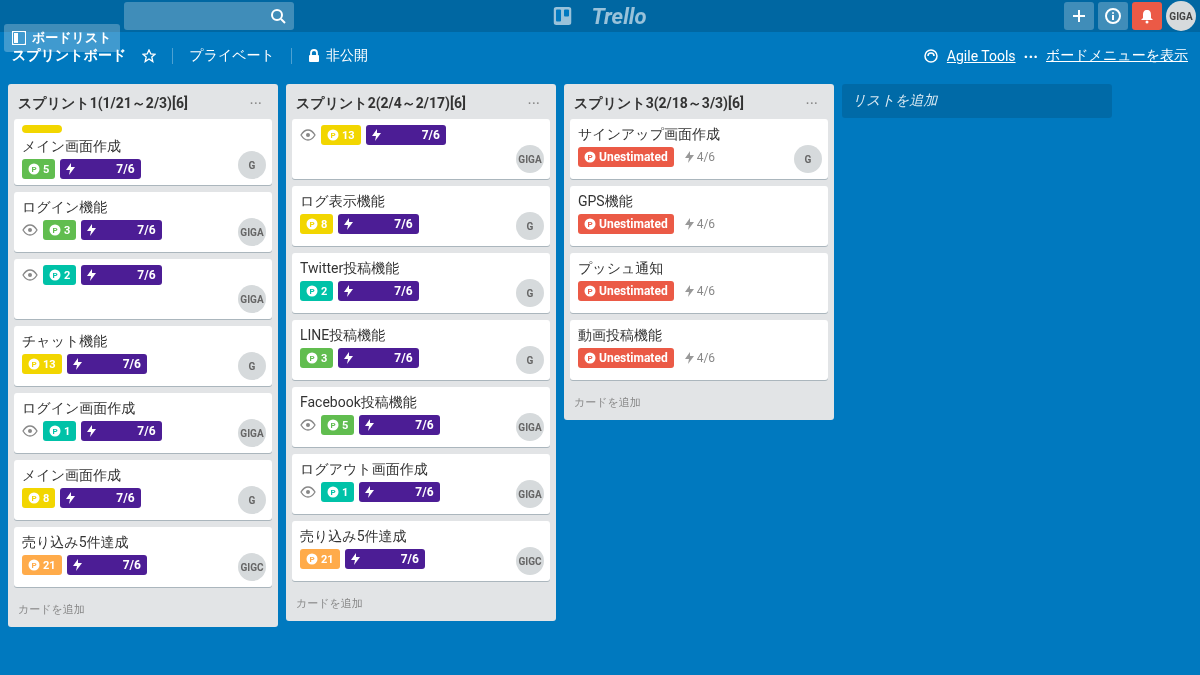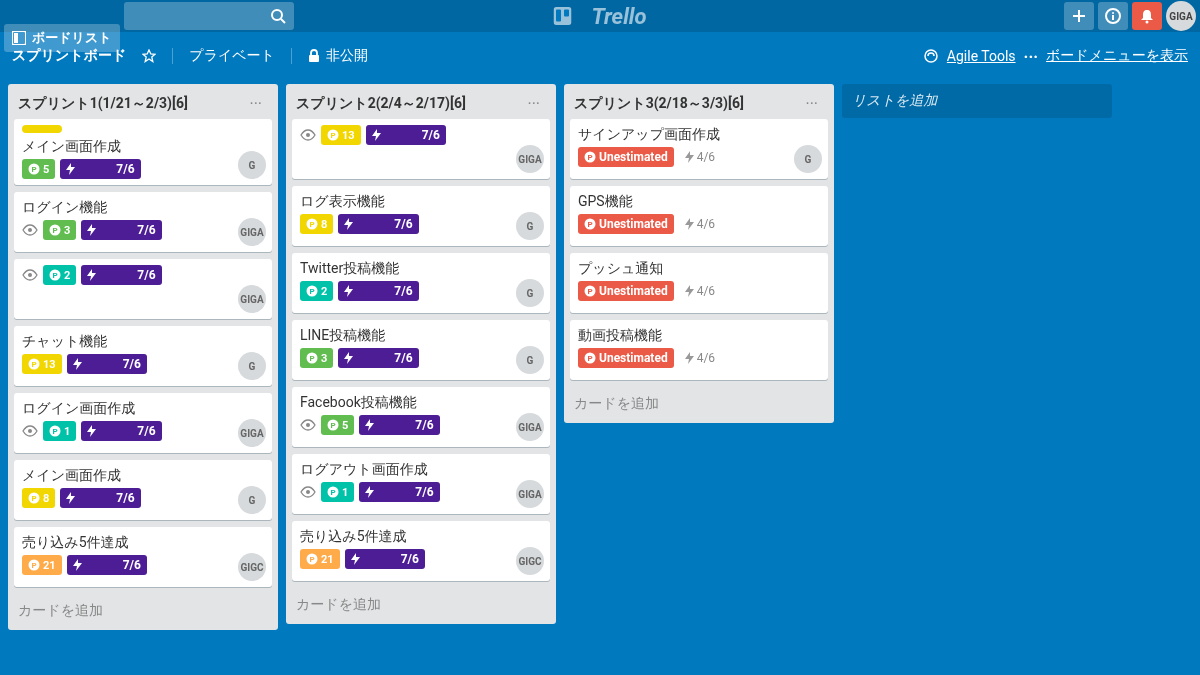--- a/index.html
+++ b/index.html
@@ -38,21 +38,21 @@
 .card-title { font-size:14px; color:#333; margin-bottom:4px; line-height:1.3; }
 .card-badges { display:flex; align-items:center; gap:5px; flex-wrap:wrap; }
 .badge { height:20px; border-radius:3px; padding:0 6px; display:flex; align-items:center; font-size:12px; font-weight:700; color:#fff; gap:3px; }
 .badge .ptxt { font-size:11px; }
 .eye-icon { color:#888; font-size:14px; }
 .card-avatar { position:absolute; right:6px; bottom:6px; width:28px; height:28px; border-radius:50%; background:#d6dadc; color:#666; font-size:10px; font-weight:700; display:flex; align-items:center; justify-content:center; }
 .badge-p { }
 .badge-b { background:#4c1d95;gap:41px; }
 .badge-unest { background:#eb5a46; }
 .badge-grey { color:#888; font-weight:400; background:transparent; }
-.add-card { padding:8px 10px 10px; color:#888; font-size:14px; cursor:pointer; }
+.add-card { padding:8px 10px 10px; color:#888; font-size:11px; cursor:pointer; }
 .add-list { width:270px; height:34px; background:rgba(0,0,0,.12); border-radius:3px; padding:8px 10px; color:rgba(255,255,255,.85); font-size:14px; cursor:pointer;font-style:italic; }
 svg { display:block; }
 </style>
 </head>
 <body>
 
 <div class="topbar">
   <div class="tb-left">
     <div class="tb-btn">
       <svg width="14" height="14" viewBox="0 0 14 14">

